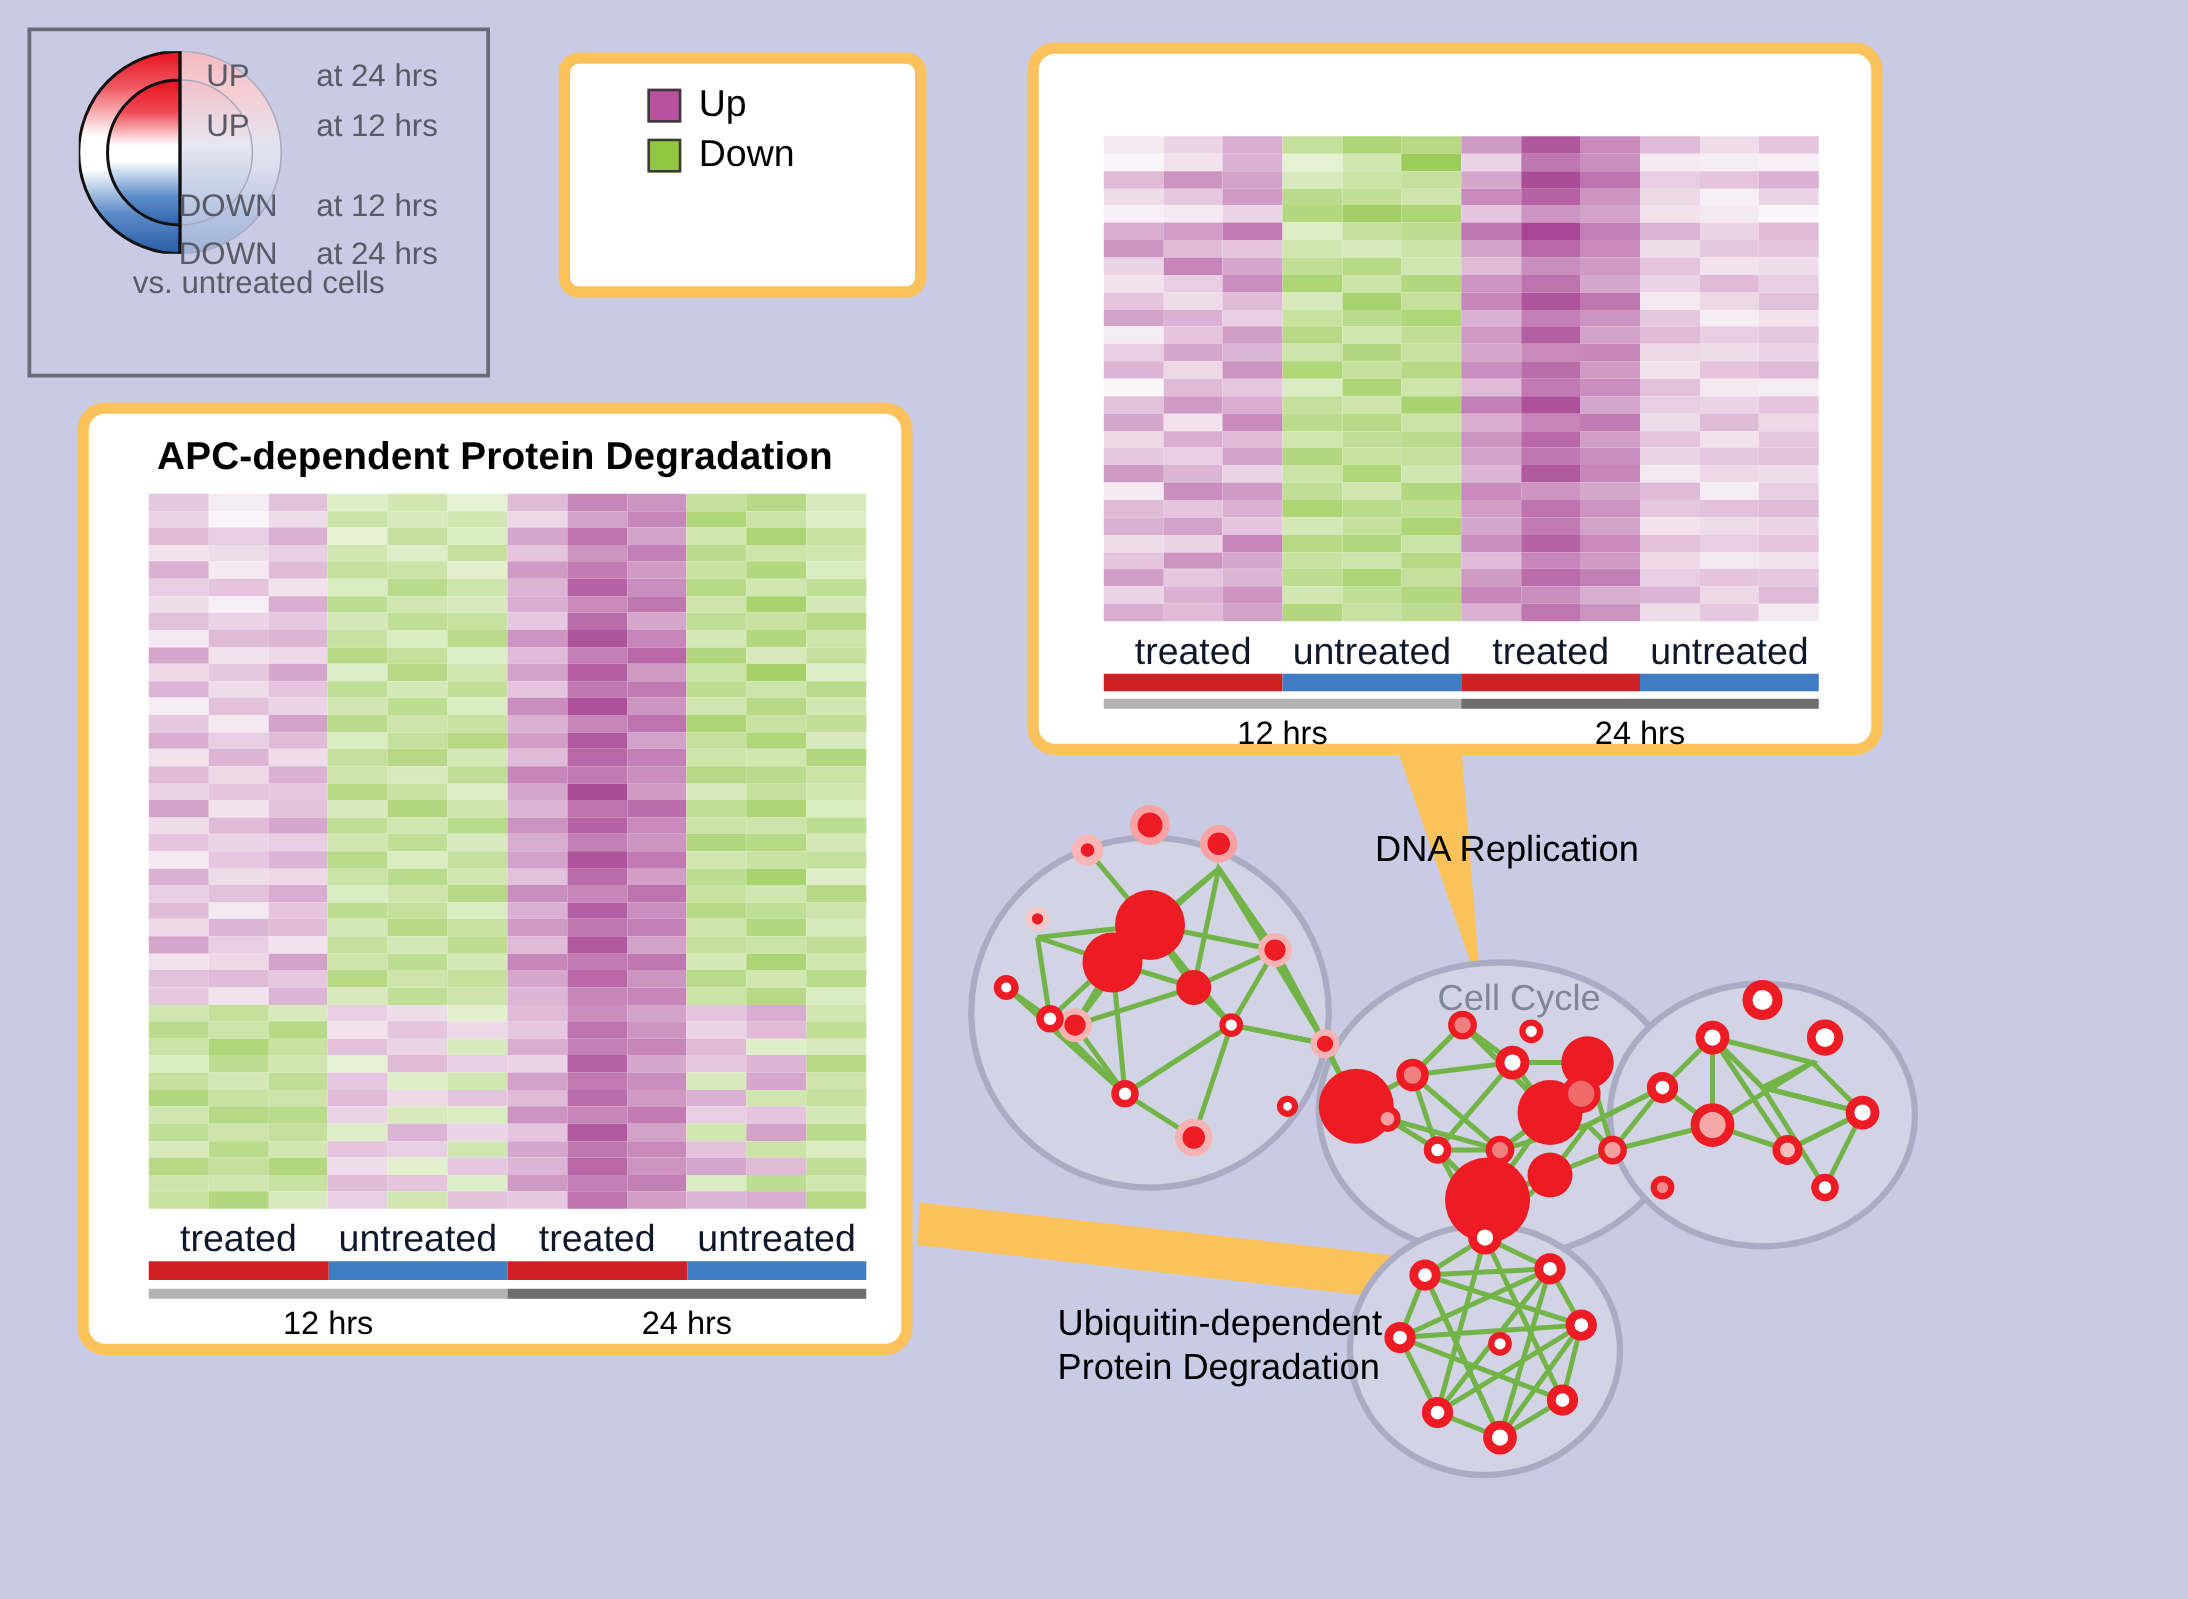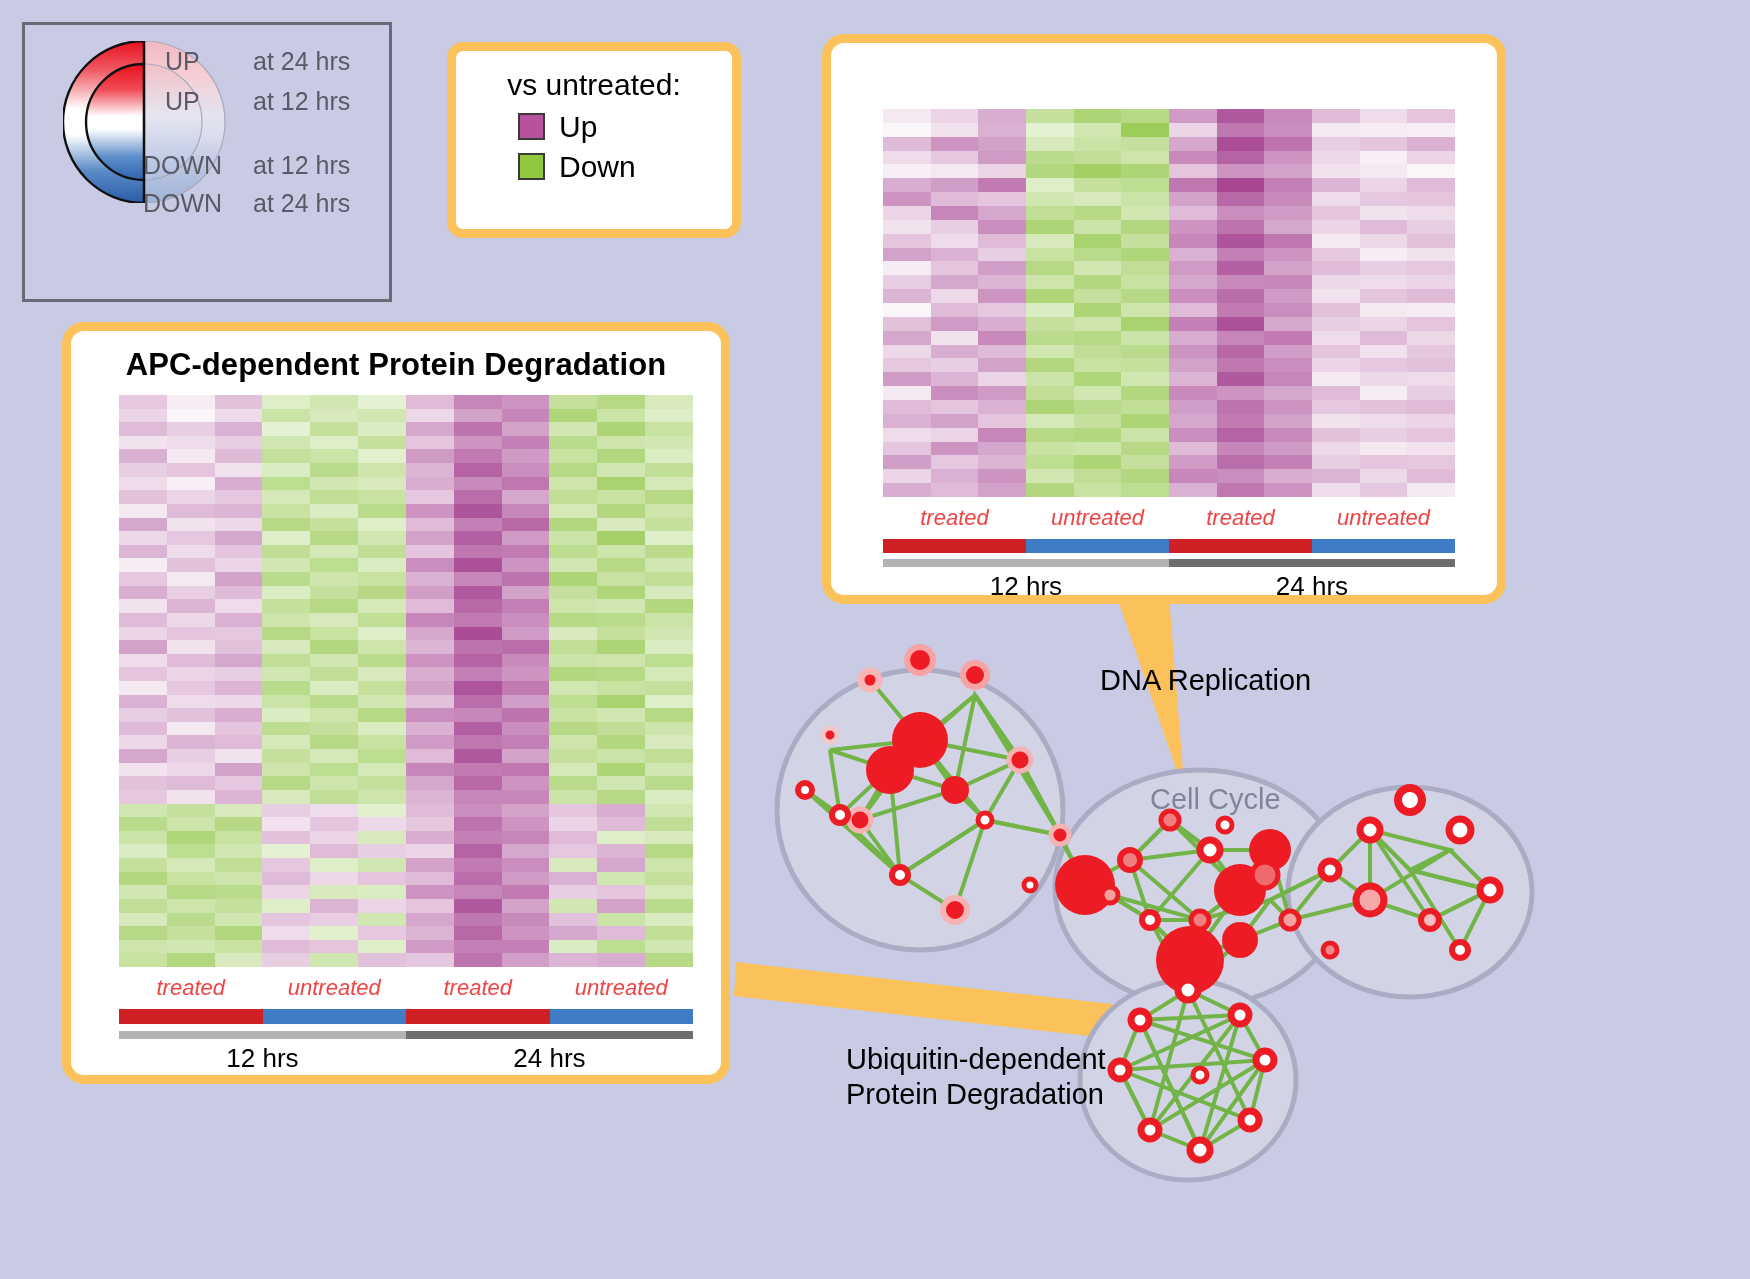--- a/index.html
+++ b/index.html
@@ -51,21 +51,21 @@
     text-align:center; font-size:31px; color:#000; font-weight:700;
     margin-top:14px; letter-spacing:0.1px;
   }
   #panel-apc .panel-title { margin-top:16px; }
 
   .heat { position:absolute; display:grid; }
   .heat div { width:100%; height:100%; }
 
   
   .samp-labels { position:absolute; display:flex; }
-  .samp-labels span { flex:1 1 0; text-align:center; font-size:22px; color:#ef4444;font-style:italic; }
+  .samp-labels span { flex:1 1 0; text-align:center; font-size:30px; color:#0f172a; }
   .tx-bar { position:absolute; display:flex; }
   .tx-bar i { flex:1 1 0; display:block; height:100%; }
   .tx-bar i.treated   { background:#cf2026; }
   .tx-bar i.untreated { background:#3f7cc4; }
   .time-bar { position:absolute; display:flex; }
   .time-bar i { flex:1 1 0; display:block; height:100%; }
   .time-bar i.t12 { background:#b3b3b3; }
   .time-bar i.t24 { background:#6e6e6e; }
   .time-labels { position:absolute; display:flex; }
   .time-labels span { flex:1 1 0; text-align:center; font-size:26px; color:#000; }
@@ -133,26 +133,26 @@
     <span class="cl-kw" style="left:140px; top:62px;">UP</span>
     <span class="cl-row" style="left:228px; top:62px;">at 12 hrs</span>
 
     <span class="cl-kw" style="left:118px; top:126px;">DOWN</span>
     <span class="cl-row" style="left:228px; top:126px;">at 12 hrs</span>
 
     <span class="cl-kw" style="left:118px; top:164px;">DOWN</span>
     <span class="cl-row" style="left:228px; top:164px;">at 24 hrs</span>
 
     <div id="cmap-foot">
+      <div>vs. untreated cells</div>
     </div>
   </div>
 
   <div id="ud-legend">
     <div class="hd">
-      <div>vs untreated:</div>
     </div>
     <div class="ud-item">
       <span class="sw up"></span>
       <span class="ud-lbl">Up</span>
     </div>
     <div class="ud-item">
       <span class="sw down"></span>
       <span class="ud-lbl">Down</span>
     </div>
   </div>

